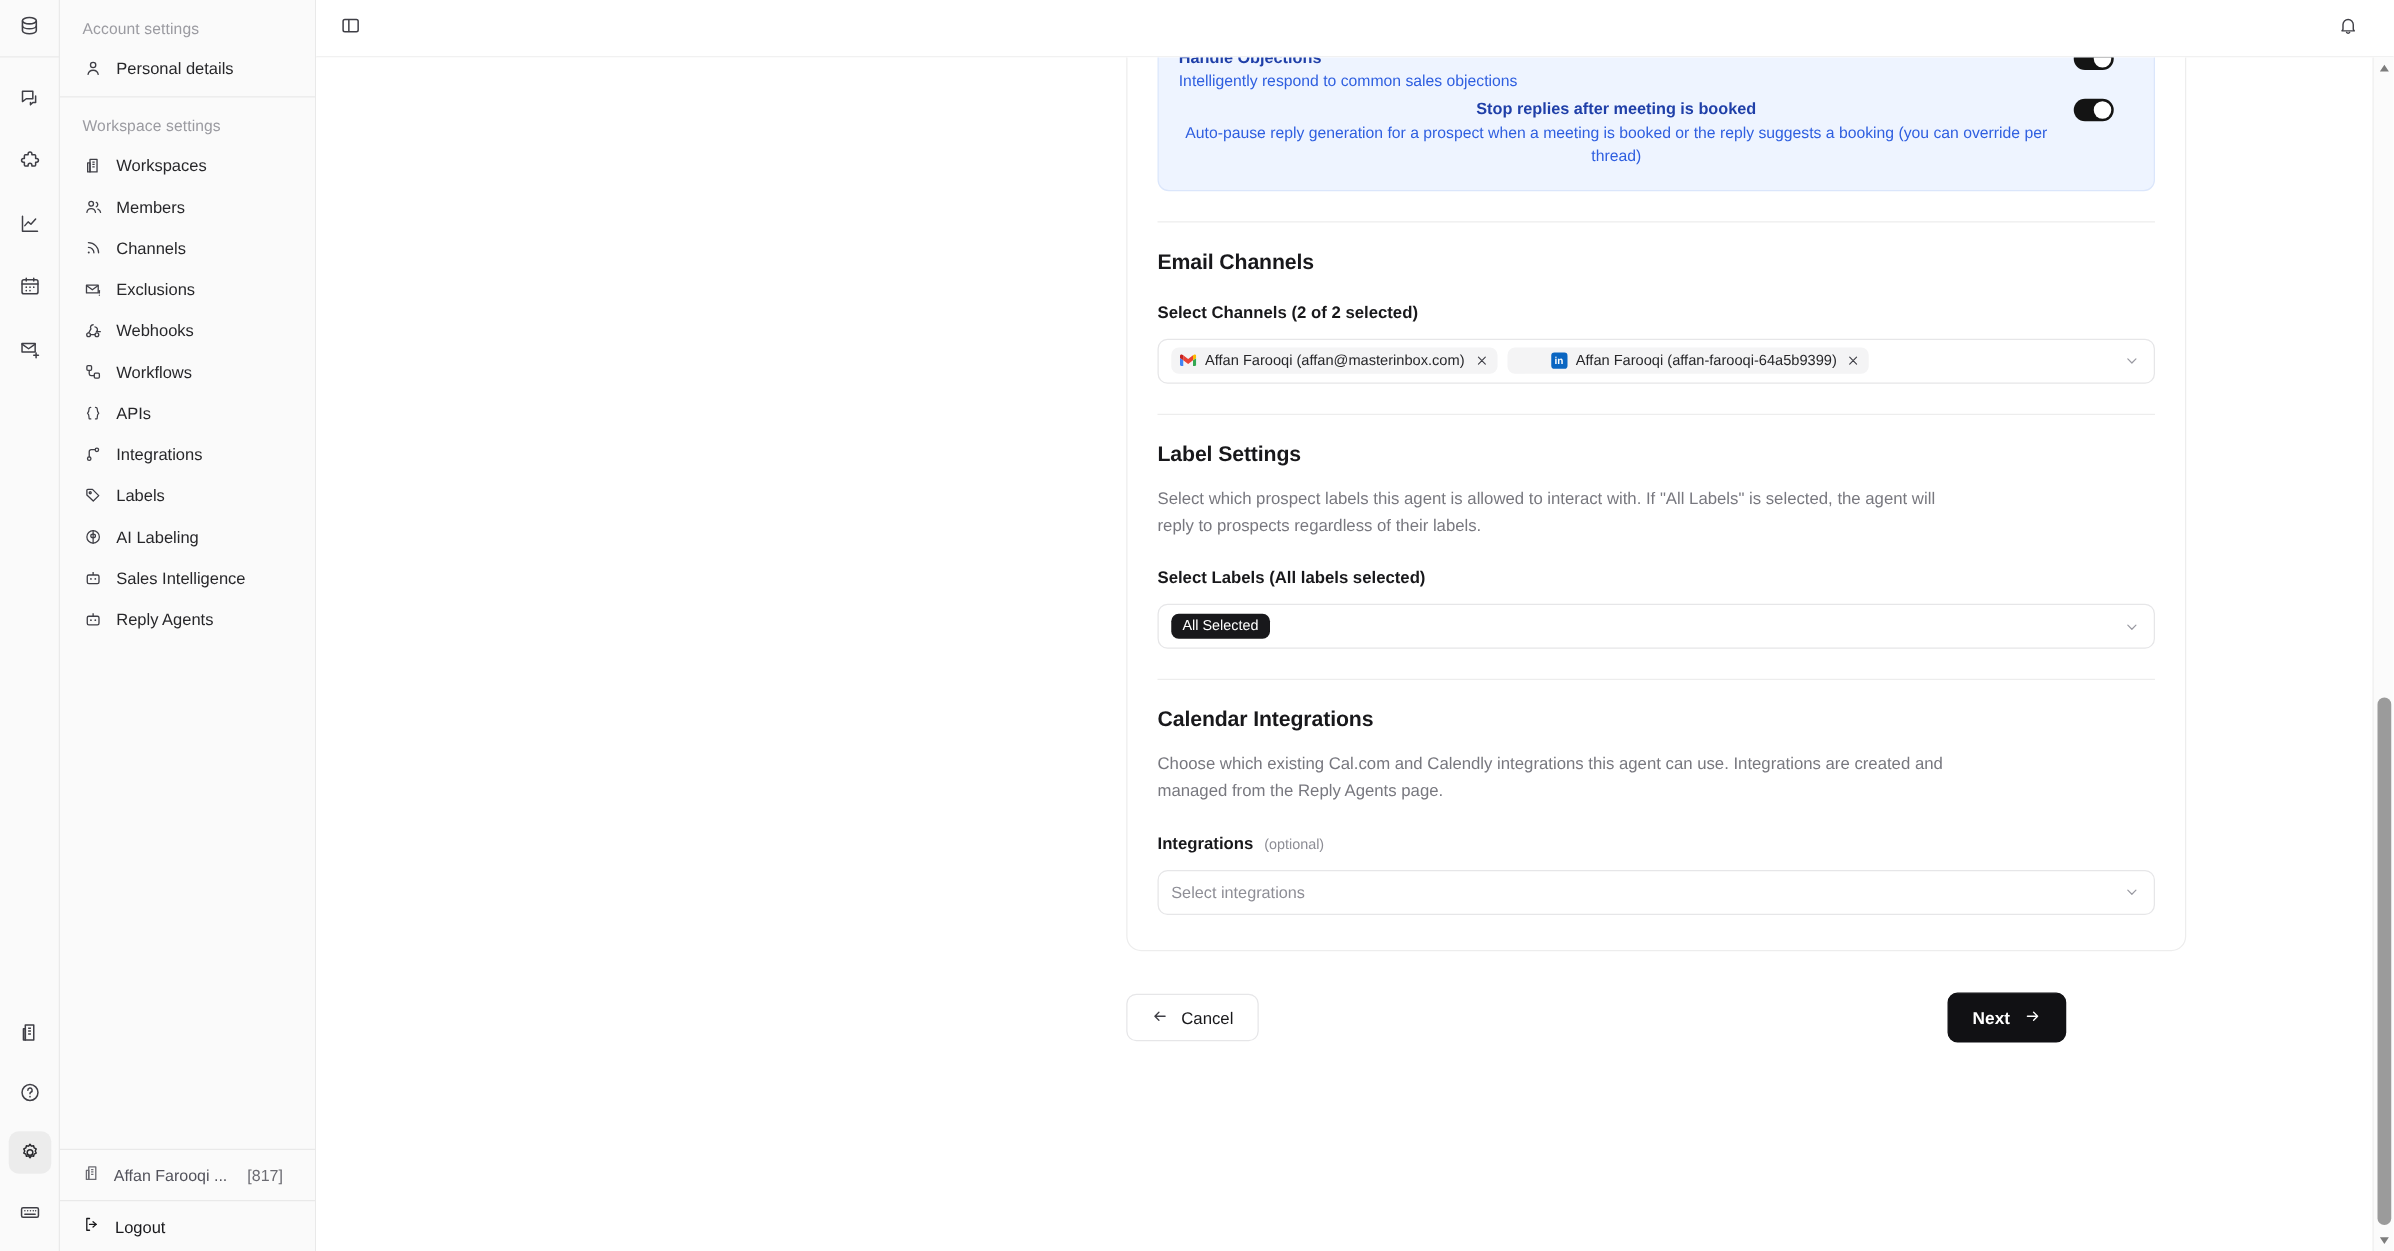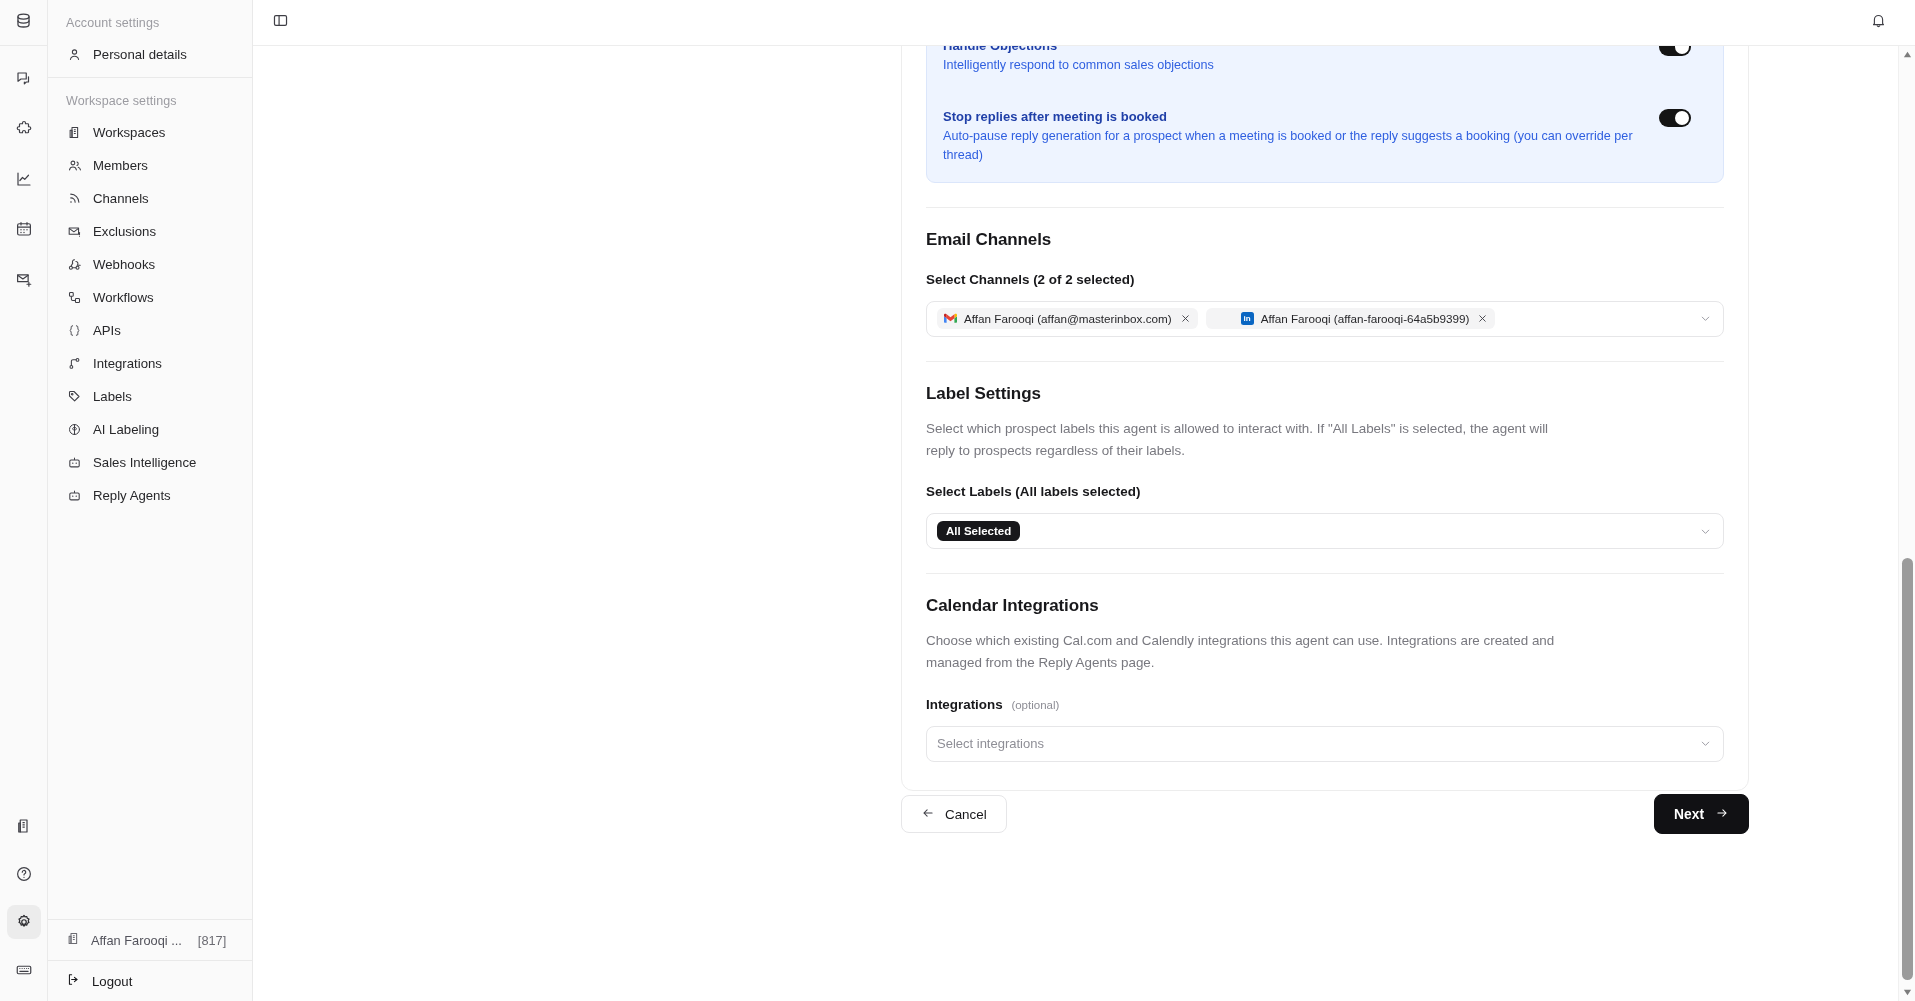--- a/index.html
+++ b/index.html
@@ -103,21 +103,21 @@
   }
 
   
   .blue-panel {
     background: #eef4ff;
     border: 1px solid #dbe6fb;
     border-radius: 9px;
     padding: 14px 32px 16px 16px;
   }
   .bp-row { display: flex; align-items: flex-start; gap: 16px; }
-  .bp-row + .bp-row { margin-top: 32px; }
+  .bp-row + .bp-row { margin-top: 2px; text-align: center; }
   .bp-texts { flex: 1 1 auto; min-width: 0; }
   .bp-title { font-size: 13px; font-weight: 700; color: #1f3fa8; line-height: 1.5; }
   .bp-desc  { font-size: 12.6px; font-weight: 400; color: #2f5fe0; line-height: 1.55; }
 
   .toggle {
     flex: 0 0 32px; width: 32px; height: 18px; border-radius: 9px;
     background: #141414; position: relative; margin-top: 2px;
   }
   .toggle .knob {
     position:absolute; top: 2px; right: 2px;
@@ -148,35 +148,35 @@
   .chip {
     display: inline-flex; align-items: center; gap: 7px;
     background: #f4f4f5; border-radius: 6px;
     padding: 4px 7px 4px 7px;
     font-size: 11.7px; color: #27272a; white-space: nowrap;
   }
   .chip .chip-x { color: #3f3f46; display:flex; margin-left: 1px; }
   .chip-dark {
     display:inline-flex; align-items:center;
     background:#18181b; color:#fff; border-radius: 6px;
-    padding: 4px 9px; font-size: 11.5px; font-weight: 700;
+    padding: 4px 9px; font-size: 11.5px; font-weight: 400;
   }
 
   .gmail-ico { width: 13px; height: 13px; flex:0 0 13px; display:flex; }
   .li-ico {
     width: 13px; height: 13px; flex:0 0 13px; border-radius: 2.5px;
     background: #0a66c2; color: #fff; font-size: 8px; font-weight: 700;
     display:flex; align-items:center; justify-content:center;
     font-family: "Liberation Sans", sans-serif;
     margin-left: 28px;
   }
 
   
   .footer-actions {
-    position: absolute; left: 648px; top: 748px; width: 848px;
+    position: absolute; left: 648px; top: 748px; width: 752px;
     display: flex; align-items: center; justify-content: space-between;
   }
   .btn-cancel {
     display:inline-flex; align-items:center; gap:10px;
     height: 38px; padding: 0 19px;
     background:#fff; border:1px solid #e6e6e8; border-radius: 8px;
     font-size: 13.4px; color:#18181b; font-weight: 500;
   }
   .btn-next {
     display:inline-flex; align-items:center; gap:11px;

